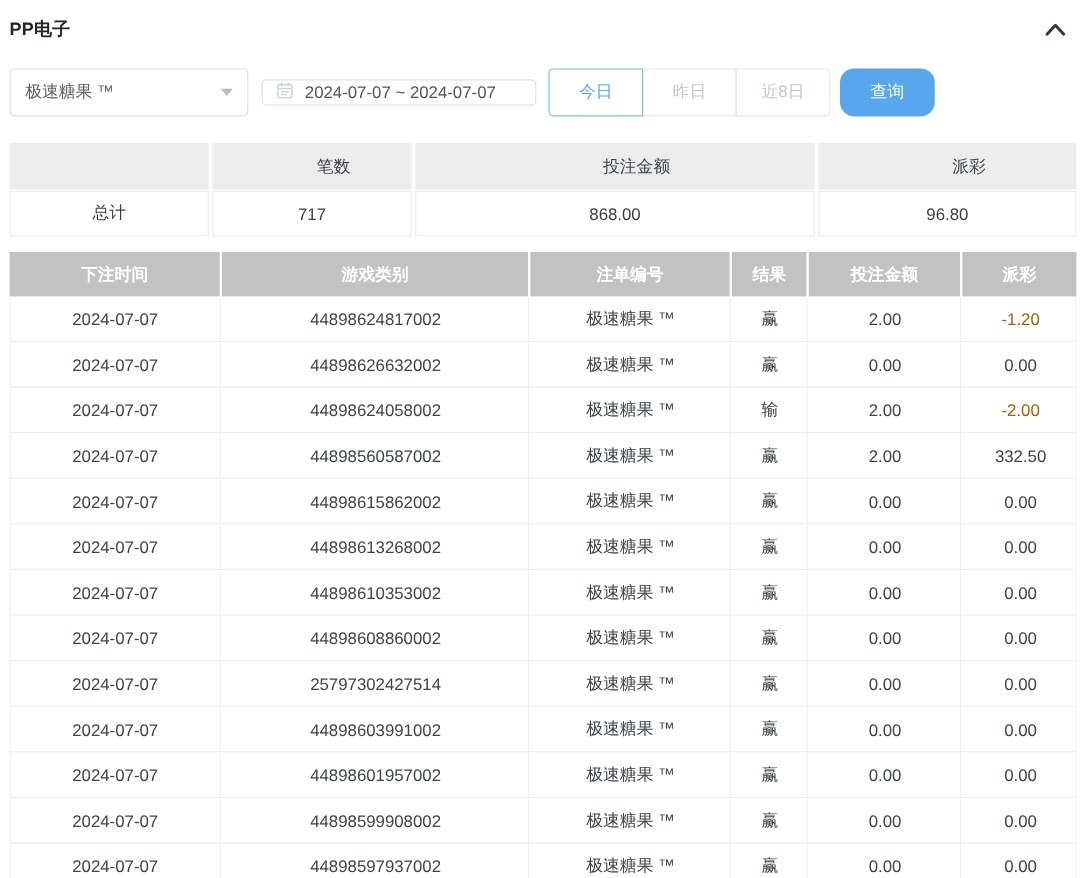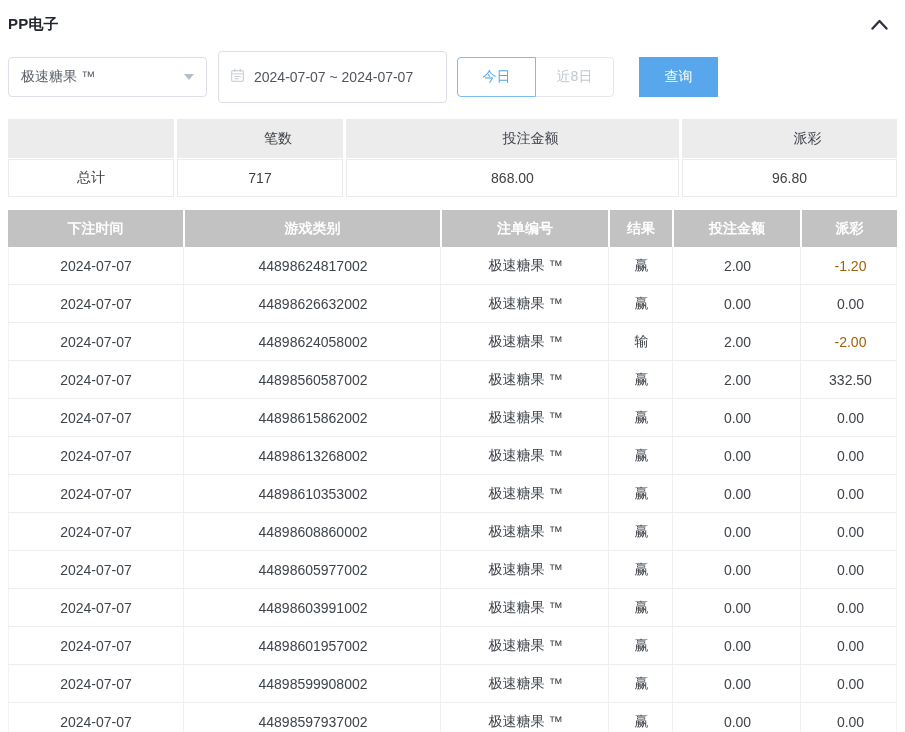--- a/index.html
+++ b/index.html
@@ -30,40 +30,40 @@
     border: 1px solid #dcdfe6; border-radius: 4px;
     display: flex; align-items: center; justify-content: space-between;
     padding: 0 12px; font-size: 14px; color: #5b6069; cursor: pointer; background: #fff;
   }
   .caret {
     width: 0; height: 0;
     border-left: 5px solid transparent; border-right: 5px solid transparent;
     border-top: 6px solid #b6bcc8;
   }
   .date-box {
-    margin-left: 11px; width: 229px; height: 52px; box-sizing: border-box;
+    margin-left: 11px; width: 229px; height: 22px; box-sizing: border-box;
     border: 1px solid #dcdfe6; border-radius: 4px;
     display: flex; align-items: center; padding: 0 11px;
     font-size: 14px; color: #50555e; cursor: pointer; background: #fff;
   }
   .date-box .cal { margin-right: 9px; flex: 0 0 auto; }
   .seg-group { margin-left: 10px; display: flex; }
   .seg {
     width: 79px; height: 40px; box-sizing: border-box;
     background: #fff; border: 1px solid #e4e6ea;
     font-size: 14px; color: #c2c7d0; padding: 10px; cursor: pointer;
     font-family: inherit;
   }
   .seg + .seg { margin-left: -1px; }
   .seg:first-child { border-radius: 4px 0 0 4px; }
   .seg:last-child { border-radius: 0 4px 4px 0; }
   .seg.active { border-color: #7abcf6; color: #55a8f2; position: relative; z-index: 2; }
   .search-btn {
-    margin-left: 25px; width: 79px; height: 40px;
-    background: #58a7ec; color: #ffffff; border: none; border-radius: 0;
+    margin-left: 8px; width: 79px; height: 40px;
+    background: #58a7ec; color: #ffffff; border: none; border-radius: 12px;
     font-size: 14px; cursor: pointer; font-family: inherit;
   }
 
   
   .summary { margin-top: 22px; }
   .summary-header, .summary-row {
     display: grid;
     grid-template-columns: 166px 166px 333px 215px;
     column-gap: 3px;
   }
@@ -135,20 +135,21 @@
           <line x1="1.7" y1="6.2" x2="14.3" y2="6.2" stroke="#cfd3da" stroke-width="1.2"></line>
           <line x1="4.5" y1="9" x2="11.5" y2="9" stroke="#cfd3da" stroke-width="1.2"></line>
           <line x1="4.5" y1="11.5" x2="9.5" y2="11.5" stroke="#cfd3da" stroke-width="1.2"></line>
         </svg>
       </span>
       <span>2024-07-07 ~ 2024-07-07</span>
     </div>
 
     <div class="seg-group">
       <button class="seg active">今日</button>
+      <button class="seg">昨日</button>
       <button class="seg">近8日</button>
     </div>
 
     <button class="search-btn">查询</button>
   </div>
 
   <div class="summary">
     <div class="summary-header">
       <div class="cell"></div>
       <div class="cell">笔数</div>
@@ -232,21 +233,21 @@
         <div class="trow">
     <div class="td">2024-07-07</div>
     <div class="td">44898608860002</div>
     <div class="td">极速糖果 ™</div>
     <div class="td">赢</div>
     <div class="td">0.00</div>
     <div class="td">0.00</div>
   </div>
         <div class="trow">
     <div class="td">2024-07-07</div>
-    <div class="td">44898605977002</div>
+    <div class="td">25797302427514</div>
     <div class="td">极速糖果 ™</div>
     <div class="td">赢</div>
     <div class="td">0.00</div>
     <div class="td">0.00</div>
   </div>
         <div class="trow">
     <div class="td">2024-07-07</div>
     <div class="td">44898603991002</div>
     <div class="td">极速糖果 ™</div>
     <div class="td">赢</div>

